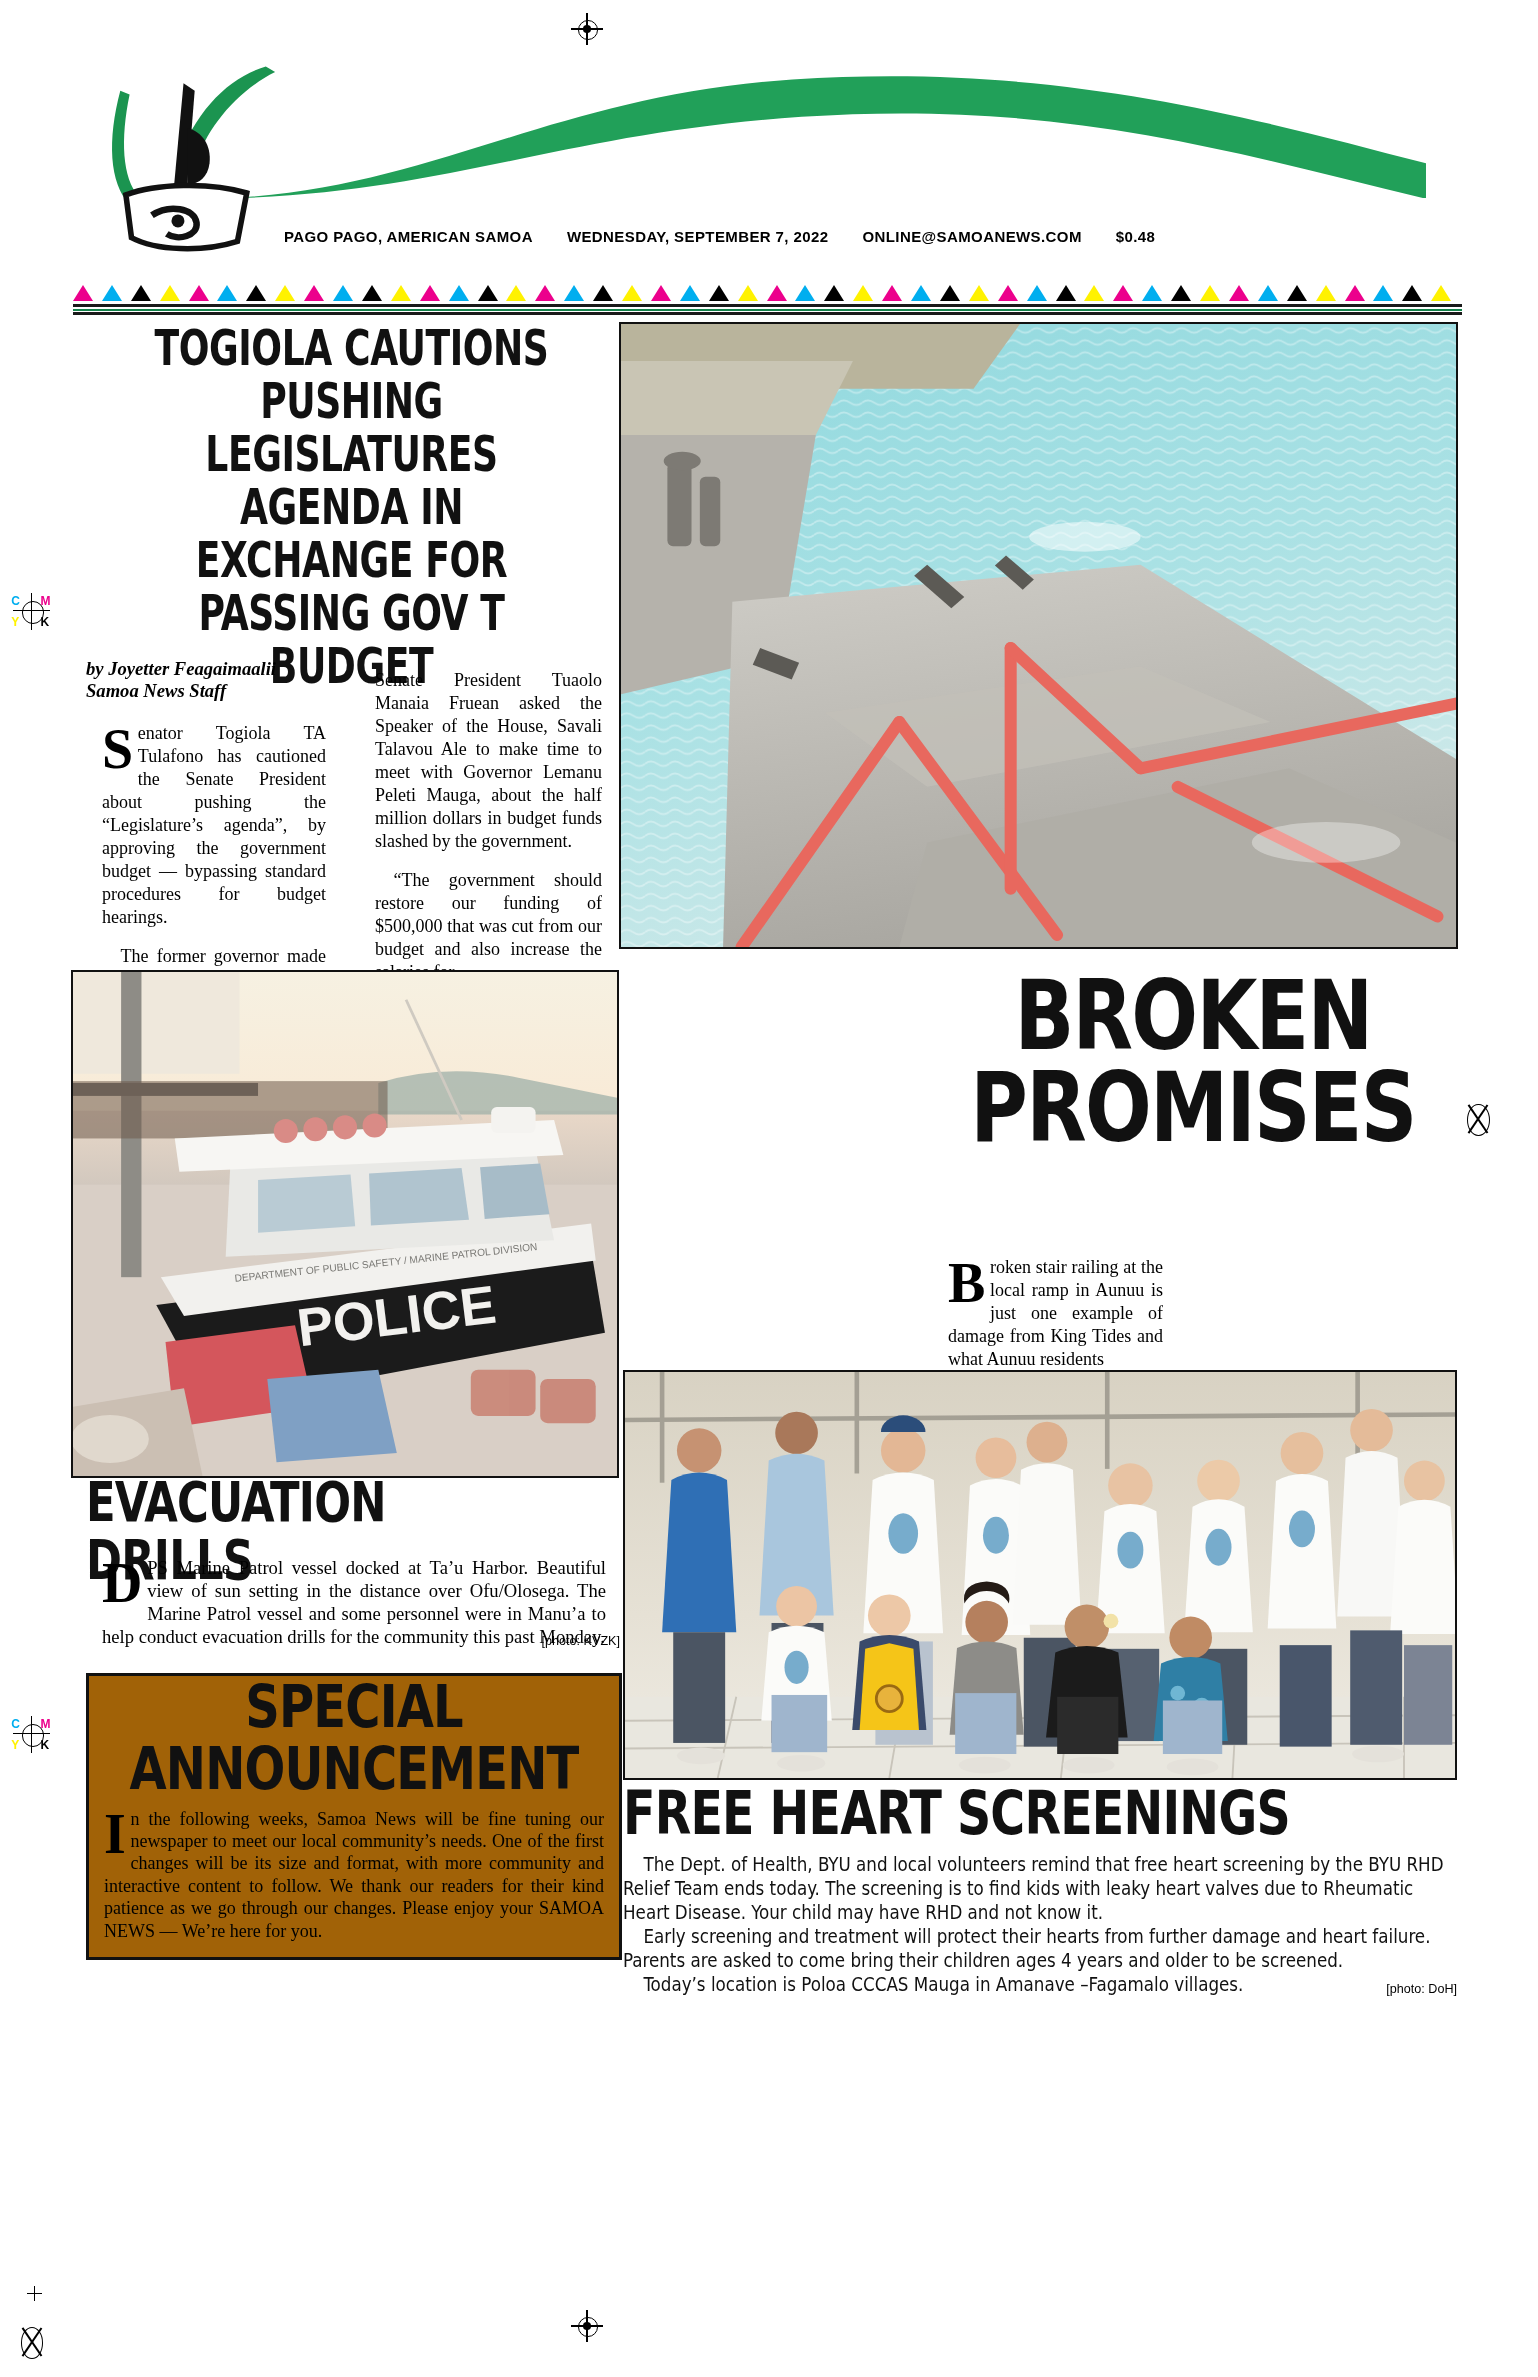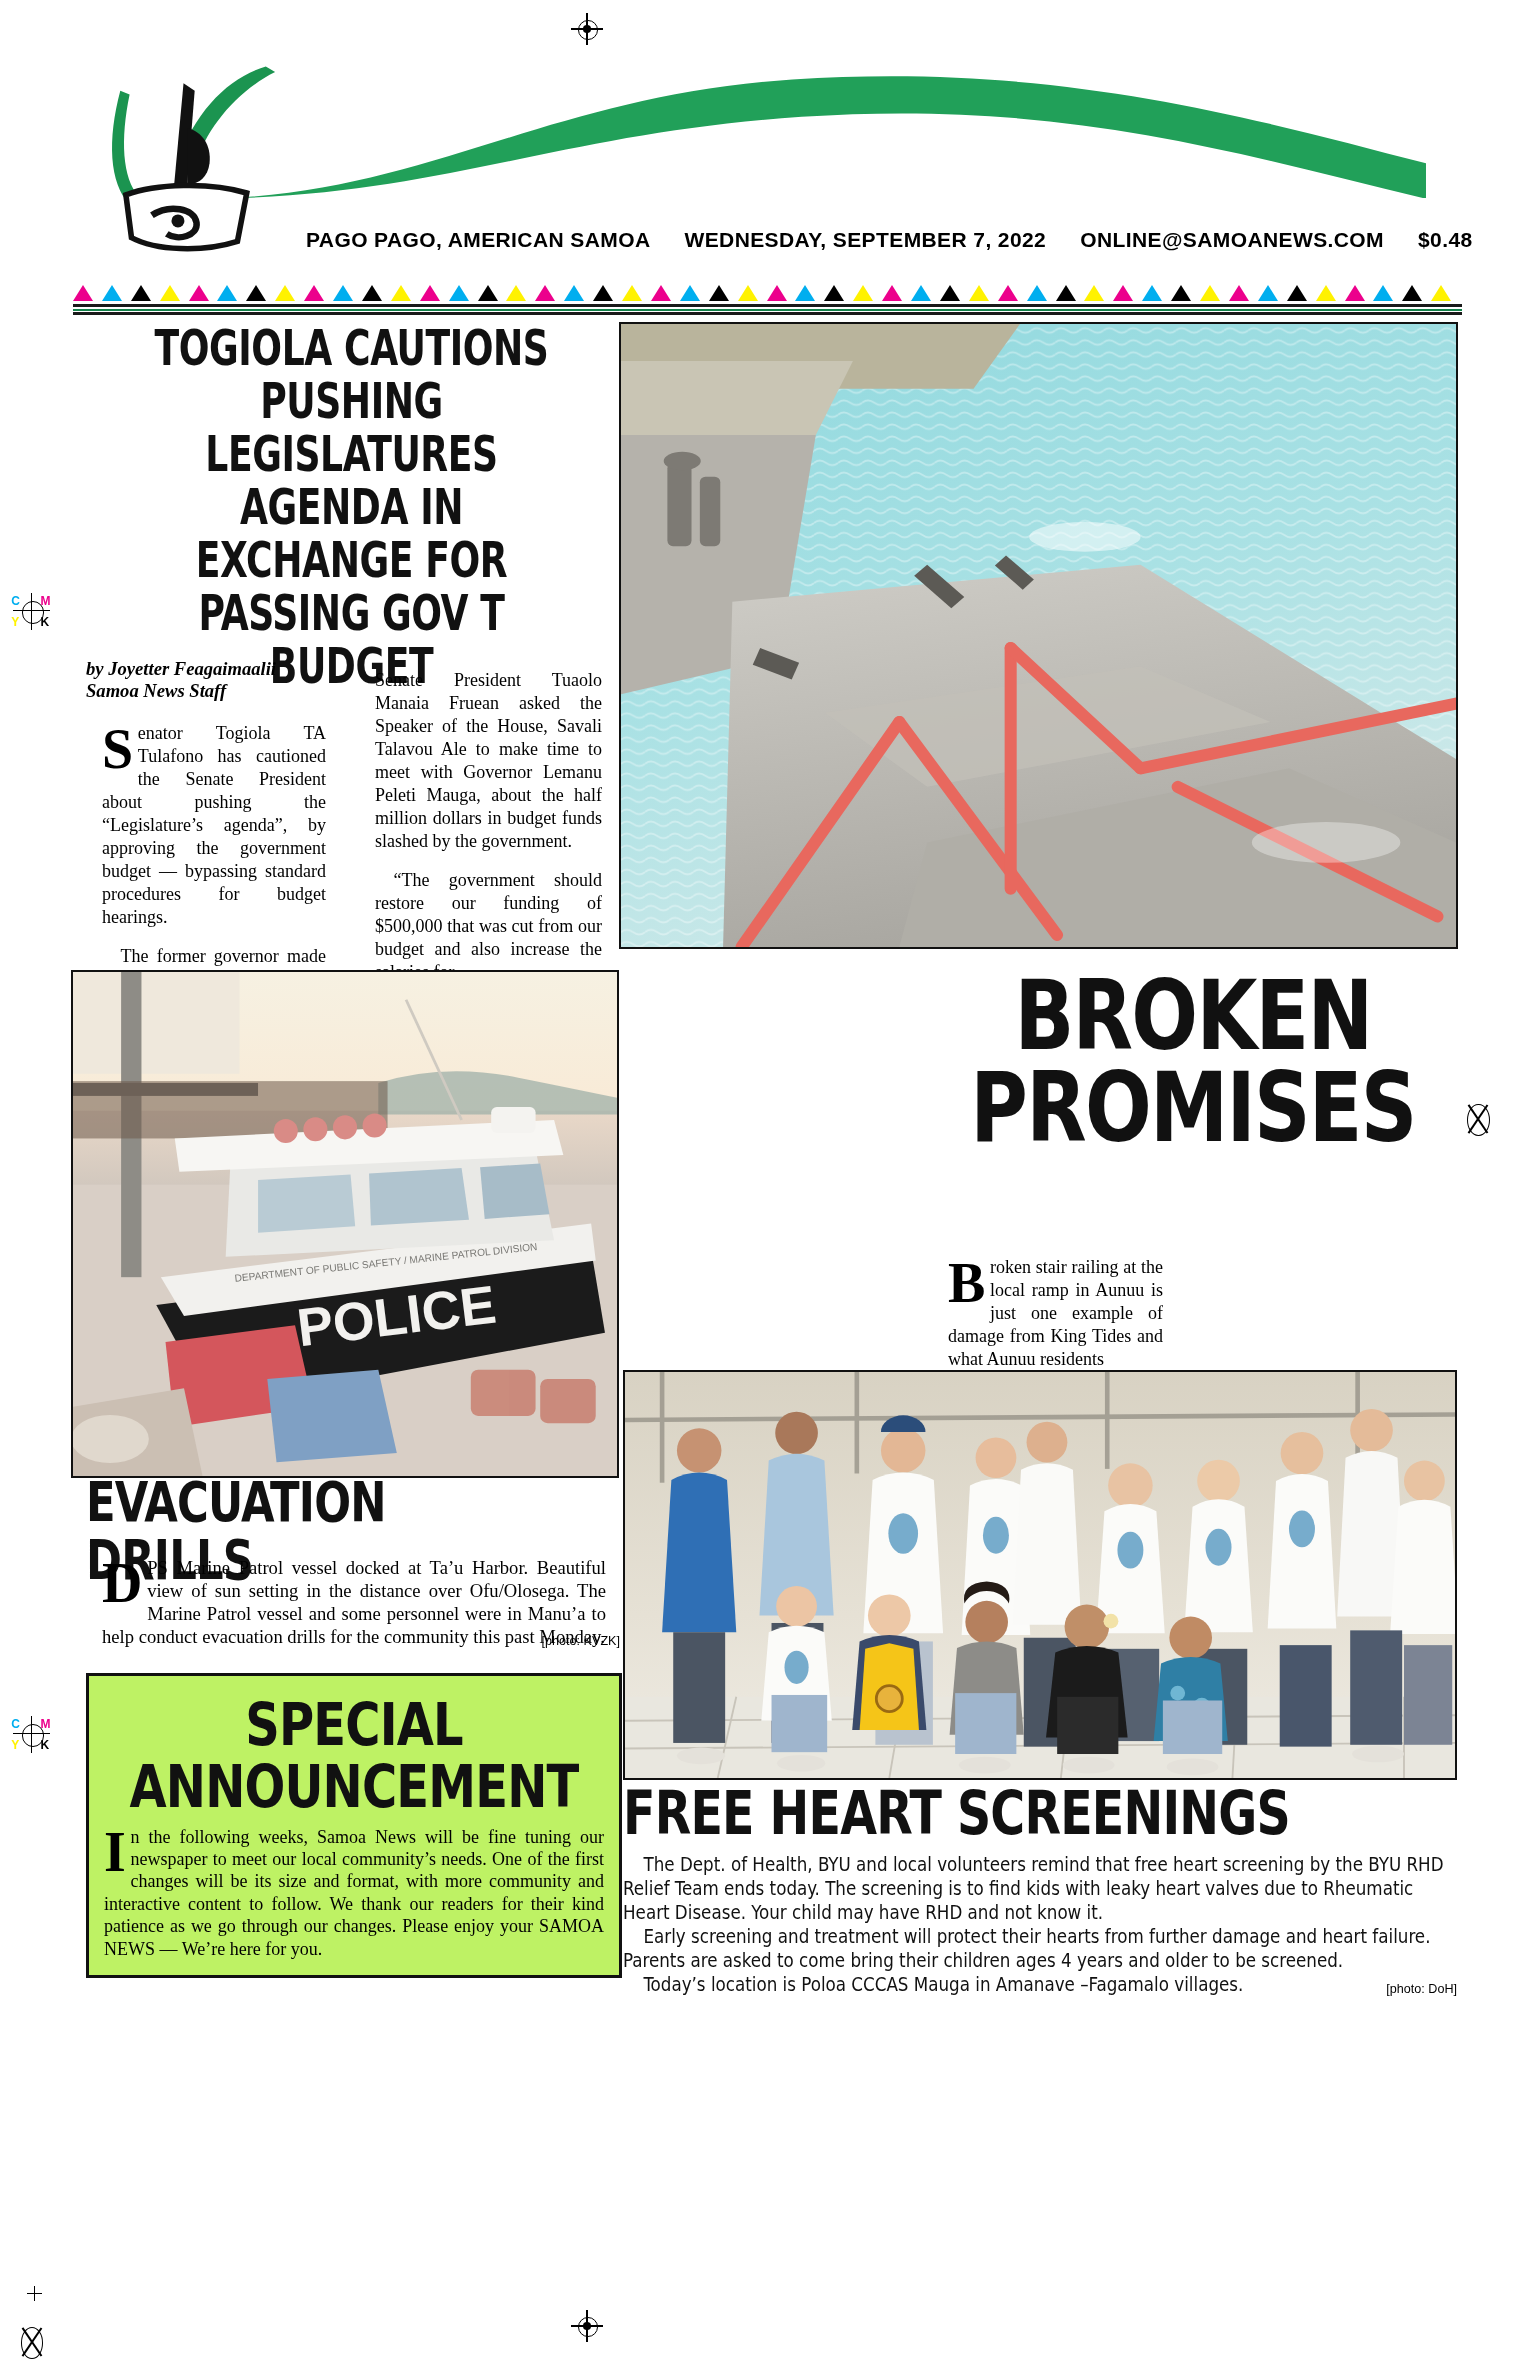--- a/index.html
+++ b/index.html
@@ -42,22 +42,22 @@
   .nameplate{position:absolute;left:186px;top:33px;width:1184px;height:154px;}
   .nameplate .wordmark{
     font-family:"DejaVu Sans",sans-serif;font-weight:bold;font-style:italic;
     font-size:140px;letter-spacing:-5.6px;line-height:154px;
     color:#e8251b;
     text-shadow:3.7px 4.7px 0 rgba(90,20,15,.45), 6.5px 7.5px 8.4px rgba(0,0,0,.32);
     -webkit-text-stroke:0.9px #b3140c;
     white-space:nowrap;
   }
   .dateline{position:absolute;left:200px;top:177px;width:1170px;
-    font-family:"Liberation Sans",sans-serif;font-weight:bold;font-size:21px;letter-spacing:0.4px;
-    display:flex;gap:34px;align-items:baseline;margin-left:22px;}
+    font-family:"Liberation Sans",sans-serif;font-weight:bold;font-size:15px;letter-spacing:0.4px;
+    display:flex;gap:34px;align-items:baseline;}
 
   
   .colorbar{position:absolute;left:73px;top:285px;width:1389px;height:16px;}
   .tri{position:absolute;top:0;width:0;height:0;border-left:10.3px solid transparent;border-right:10.3px solid transparent;border-bottom:16px solid #000;}
 
   .rule-stack{position:absolute;left:73px;top:304px;width:1389px;}
   .rule-stack .r1{height:2.8px;background:#1a1a1a;}
   .rule-stack .r2{height:1.9px;background:#fff;}
   .rule-stack .r3{height:1.9px;background:#13824a;}
   .rule-stack .r4{height:1.9px;background:#fff;}
@@ -94,22 +94,22 @@
     font-family:"DejaVu Sans Condensed","Liberation Sans",sans-serif;font-weight:bold;
     font-size:97px;line-height:92px;letter-spacing:-1.9px;text-align:center;color:#111;transform:scaleX(.9);transform-origin:center top;}
   .credit{font-family:"Liberation Sans",sans-serif;font-size:12.6px;line-height:16px;color:#000;}
 
   
   .evac-head{position:absolute;left:86px;top:1473px;width:536px;
     font-family:"DejaVu Sans Condensed","Liberation Sans",sans-serif;font-weight:bold;
     font-size:56px;line-height:58px;letter-spacing:-0.9px;color:#111;transform:scaleX(.86);transform-origin:left top;}
 
   
-  .announce{position:absolute;left:86px;top:1673px;width:536px;background:#bef264;
-    border:3.7px solid #111;box-sizing:border-box;padding:18px 15px 15px;}
+  .announce{position:absolute;left:86px;top:1673px;width:536px;background:#a16207;
+    border:3.7px solid #111;box-sizing:border-box;padding:0 15px 15px;}
   .announce h2{margin:0;font-family:"DejaVu Sans Condensed","Liberation Sans",sans-serif;font-weight:bold;
     font-size:58px;line-height:62px;text-align:center;color:#111;letter-spacing:-0.9px;transform:scaleX(.92);}
   .announce p{margin:7.5px 0 0;font-family:"Liberation Serif",serif;font-size:18px;line-height:22.4px;text-align:justify;}
 
   
   .heart-head{position:absolute;left:623px;top:1782px;width:834px;
     font-family:"DejaVu Sans Condensed","Liberation Sans",sans-serif;font-weight:bold;
     font-size:60px;line-height:62px;letter-spacing:-0.9px;color:#111;transform:scaleX(.88);transform-origin:left top;}
   .heart-body{position:absolute;left:623px;top:1853px;width:834px;
     font-family:"DejaVu Sans Condensed","Liberation Sans",sans-serif;font-size:18.6px;line-height:24px;color:#111;}

